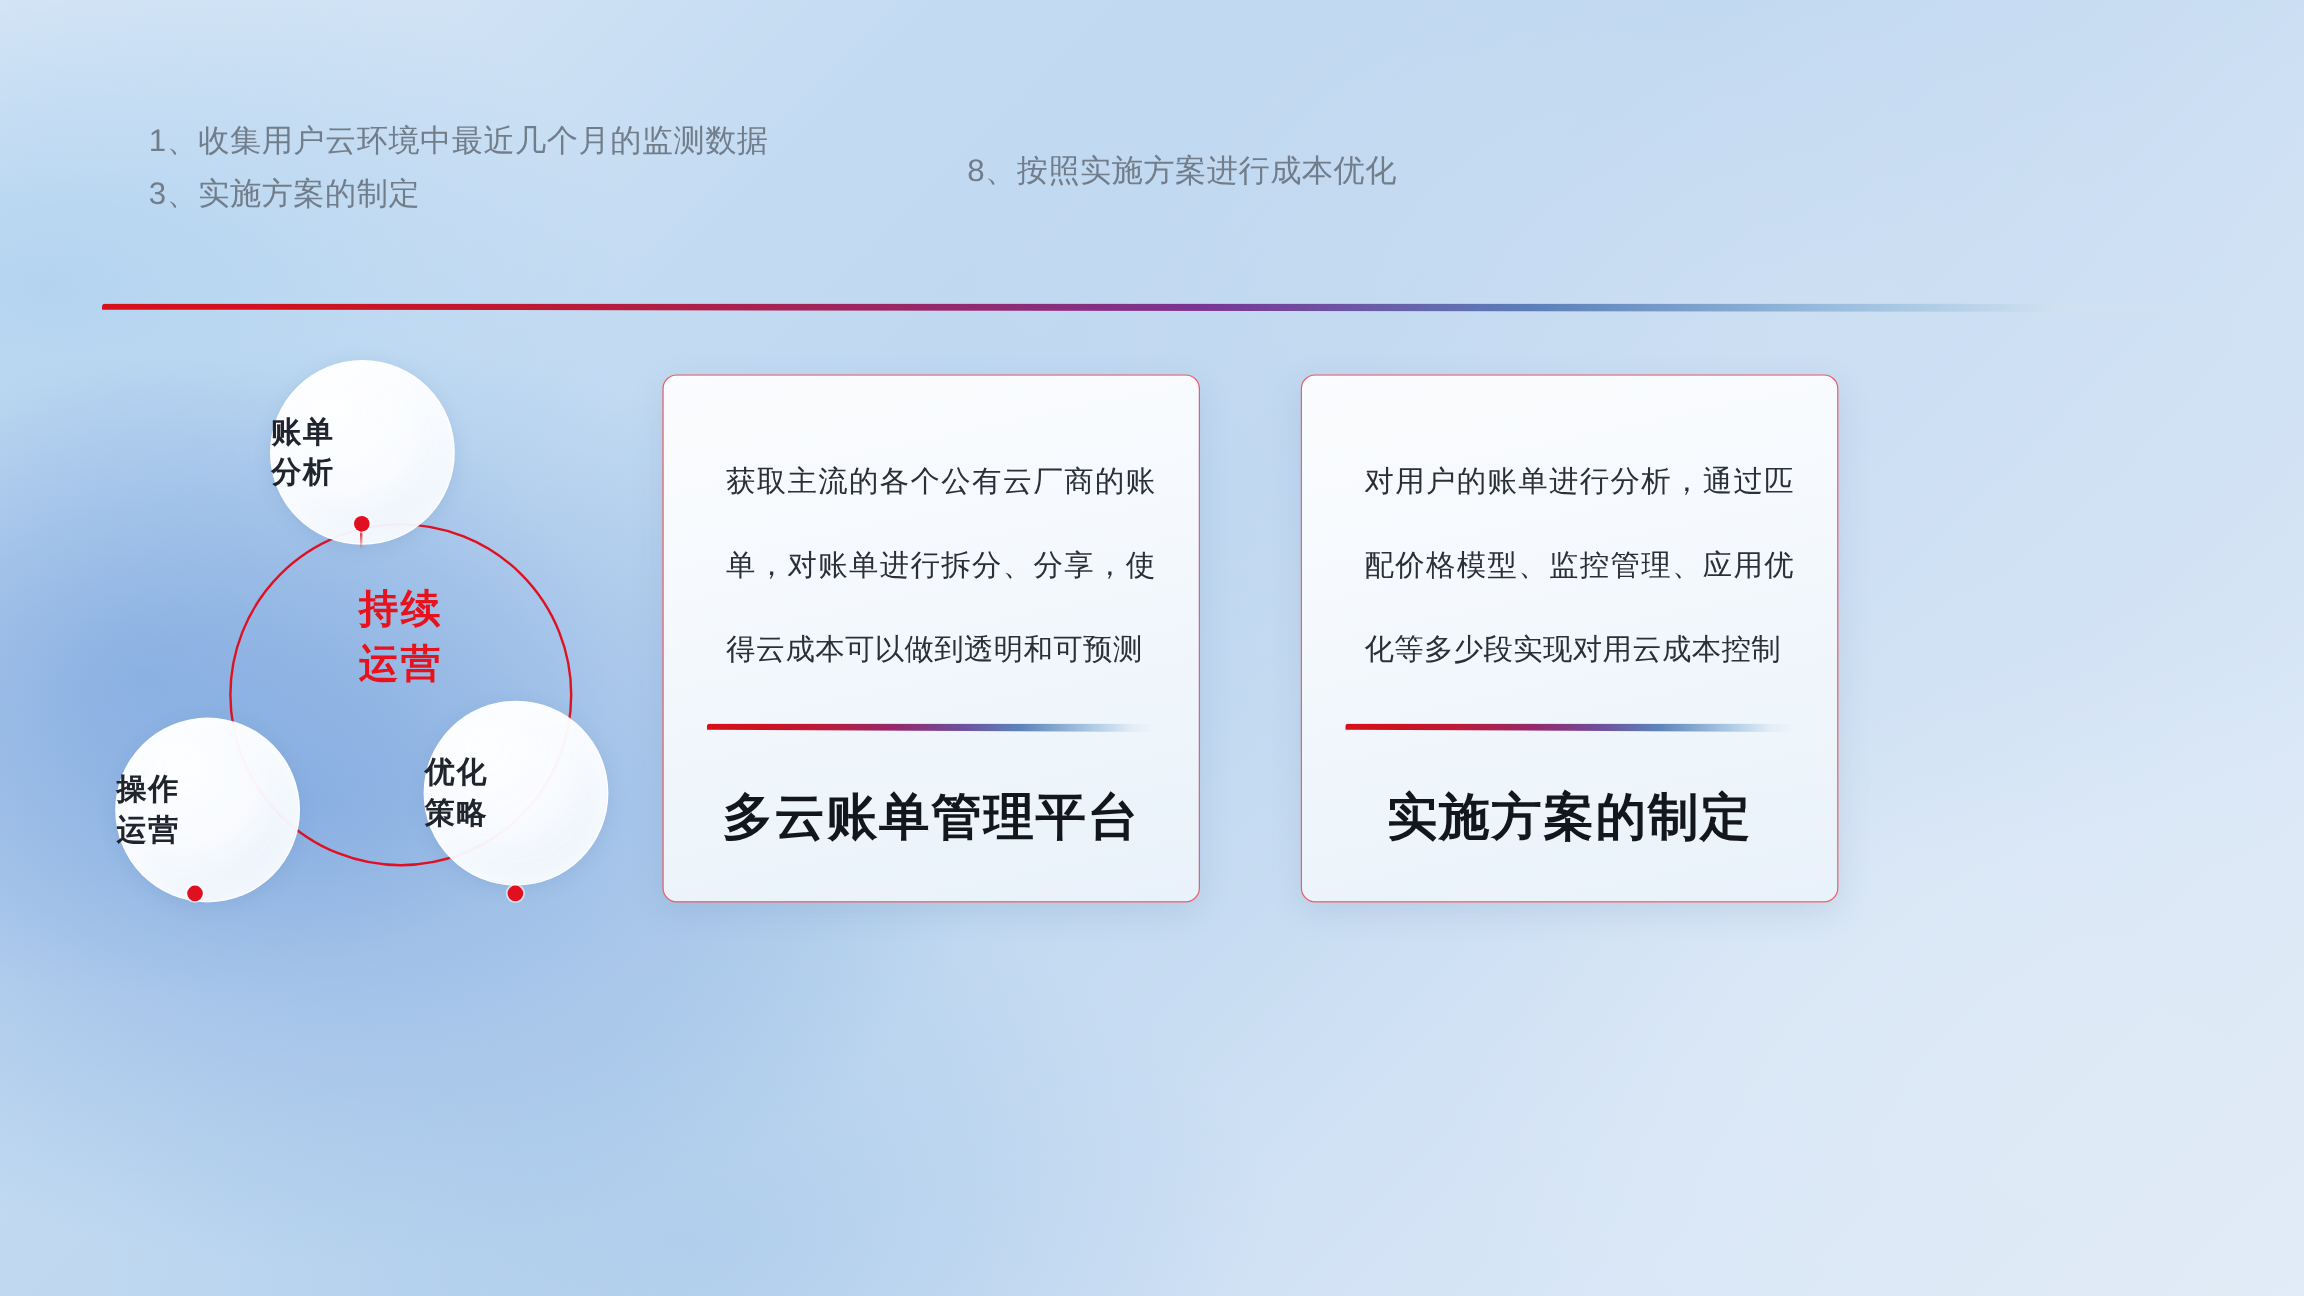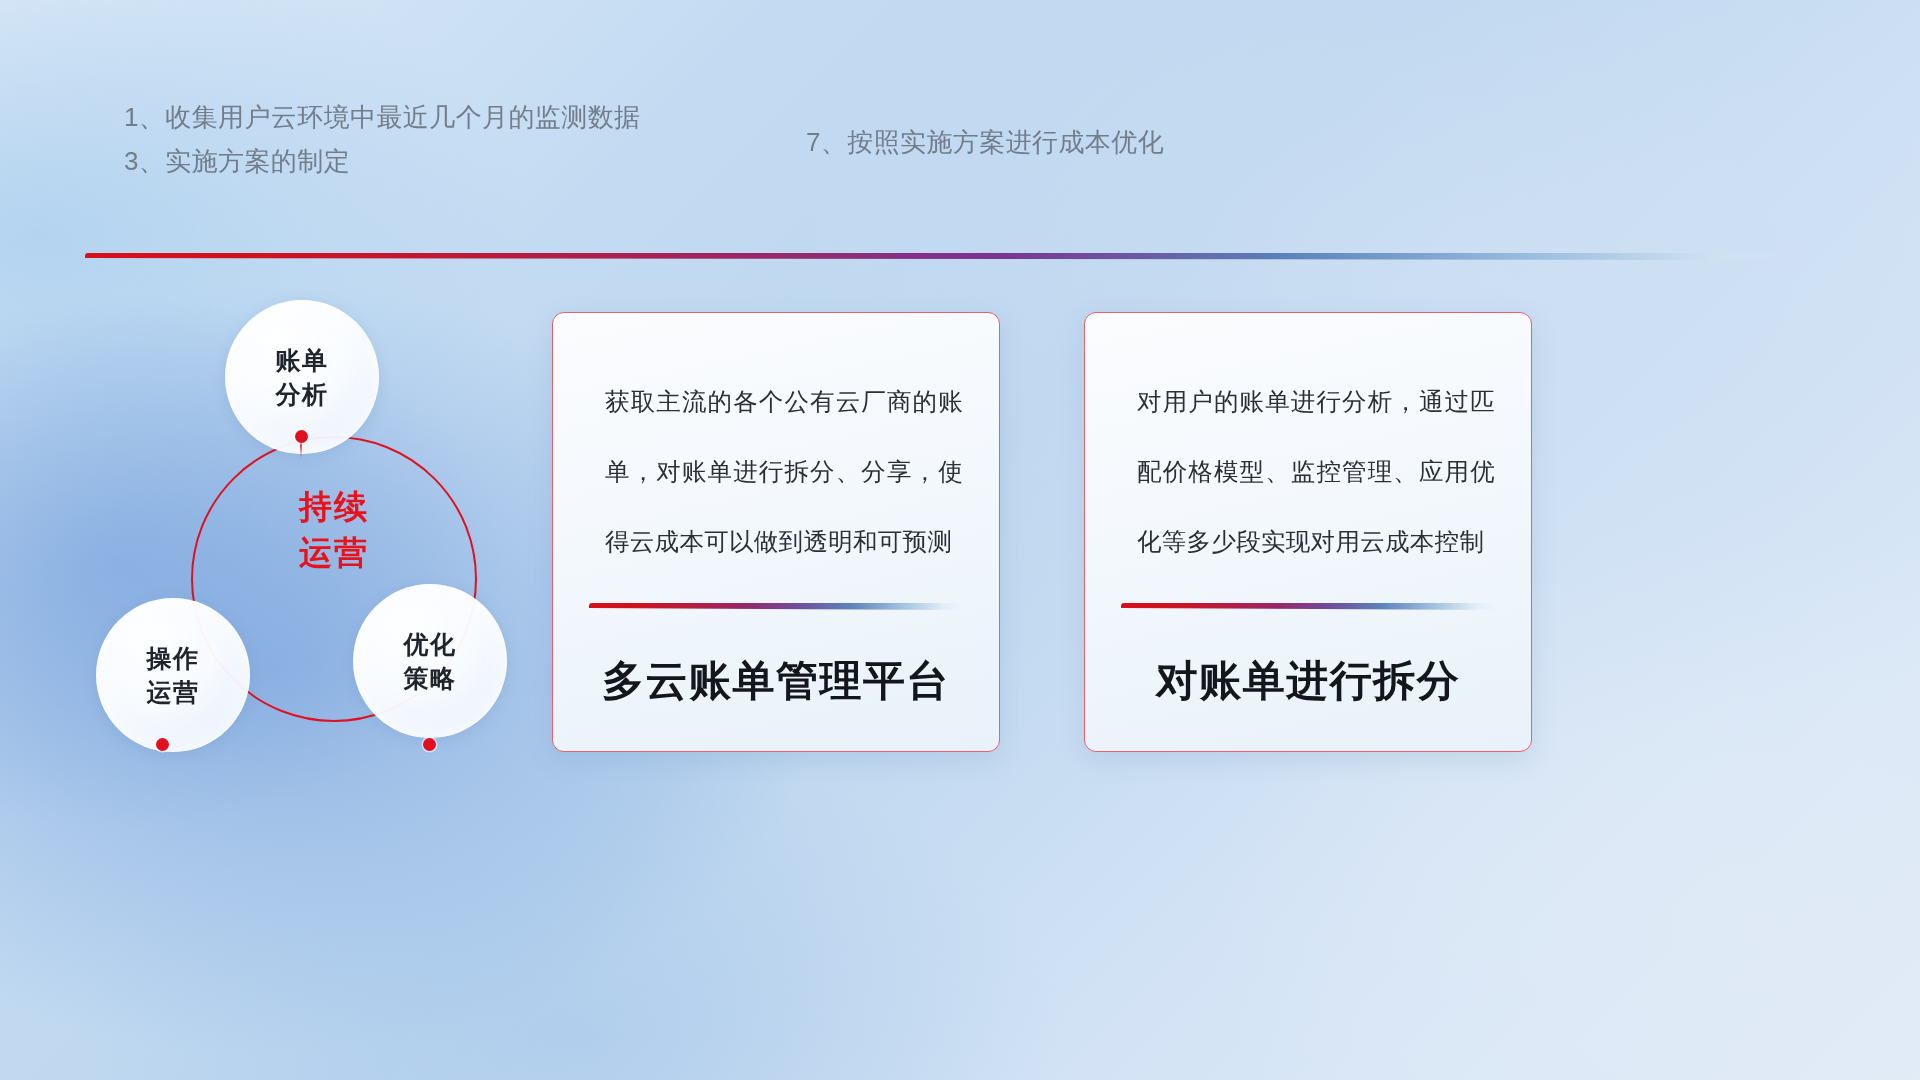--- a/index.html
+++ b/index.html
@@ -93,21 +93,21 @@
   }
   .bubble {
     position: absolute;
     border-radius: 50%;
     background:
       radial-gradient(circle at 34% 26%, rgba(255,255,255,0.99) 0%, rgba(252,253,255,0.96) 45%, rgba(232,241,251,0.92) 100%);
     border: 1.4px solid rgba(255,255,255,0.95);
     box-shadow: 0 3px 14px rgba(90,130,180,0.18), inset 0 0 26px rgba(255,255,255,0.8);
     display: flex;
     align-items: center;
-    justify-content: center;
+    justify-content: flex-start;
     text-align: center;
   }
   .bubble-label {
     color: #20242c;
     font-size: 25px;
     font-weight: bold;
     line-height: 34px;
     letter-spacing: 1.5px;
     white-space: pre-line;
   }
@@ -203,21 +203,21 @@
 <body>
 
 <div id="stage">
 
   <div class="steps left">
     <div class="step-line">1、收集用户云环境中最近几个月的监测数据</div>
     <div class="step-line">3、实施方案的制定</div>
   </div>
 
   <div class="steps right">
-    <div class="step-line">7、按照实施方案进行成本优化</div>
+    <div class="step-line">8、按照实施方案进行成本优化</div>
   </div>
 
   <div class="top-divider">
     <div class="bar"></div>
   </div>
 
   <div class="diagram">
     <div class="big-ring"></div>
 
     <div class="center-label">持续
@@ -244,16 +244,16 @@
 
   <div class="card one">
     <div class="card-body">获取主流的各个公有云厂商的账单，对账单进行拆分、分享，使得云成本可以做到透明和可预测</div>
     <div class="card-divider"></div>
     <div class="card-title">多云账单管理平台</div>
   </div>
 
   <div class="card two">
     <div class="card-body">对用户的账单进行分析，通过匹配价格模型、监控管理、应用优化等多少段实现对用云成本控制</div>
     <div class="card-divider"></div>
-    <div class="card-title">对账单进行拆分</div>
+    <div class="card-title">实施方案的制定</div>
   </div>
 
 </div>
 
 </body></html>

